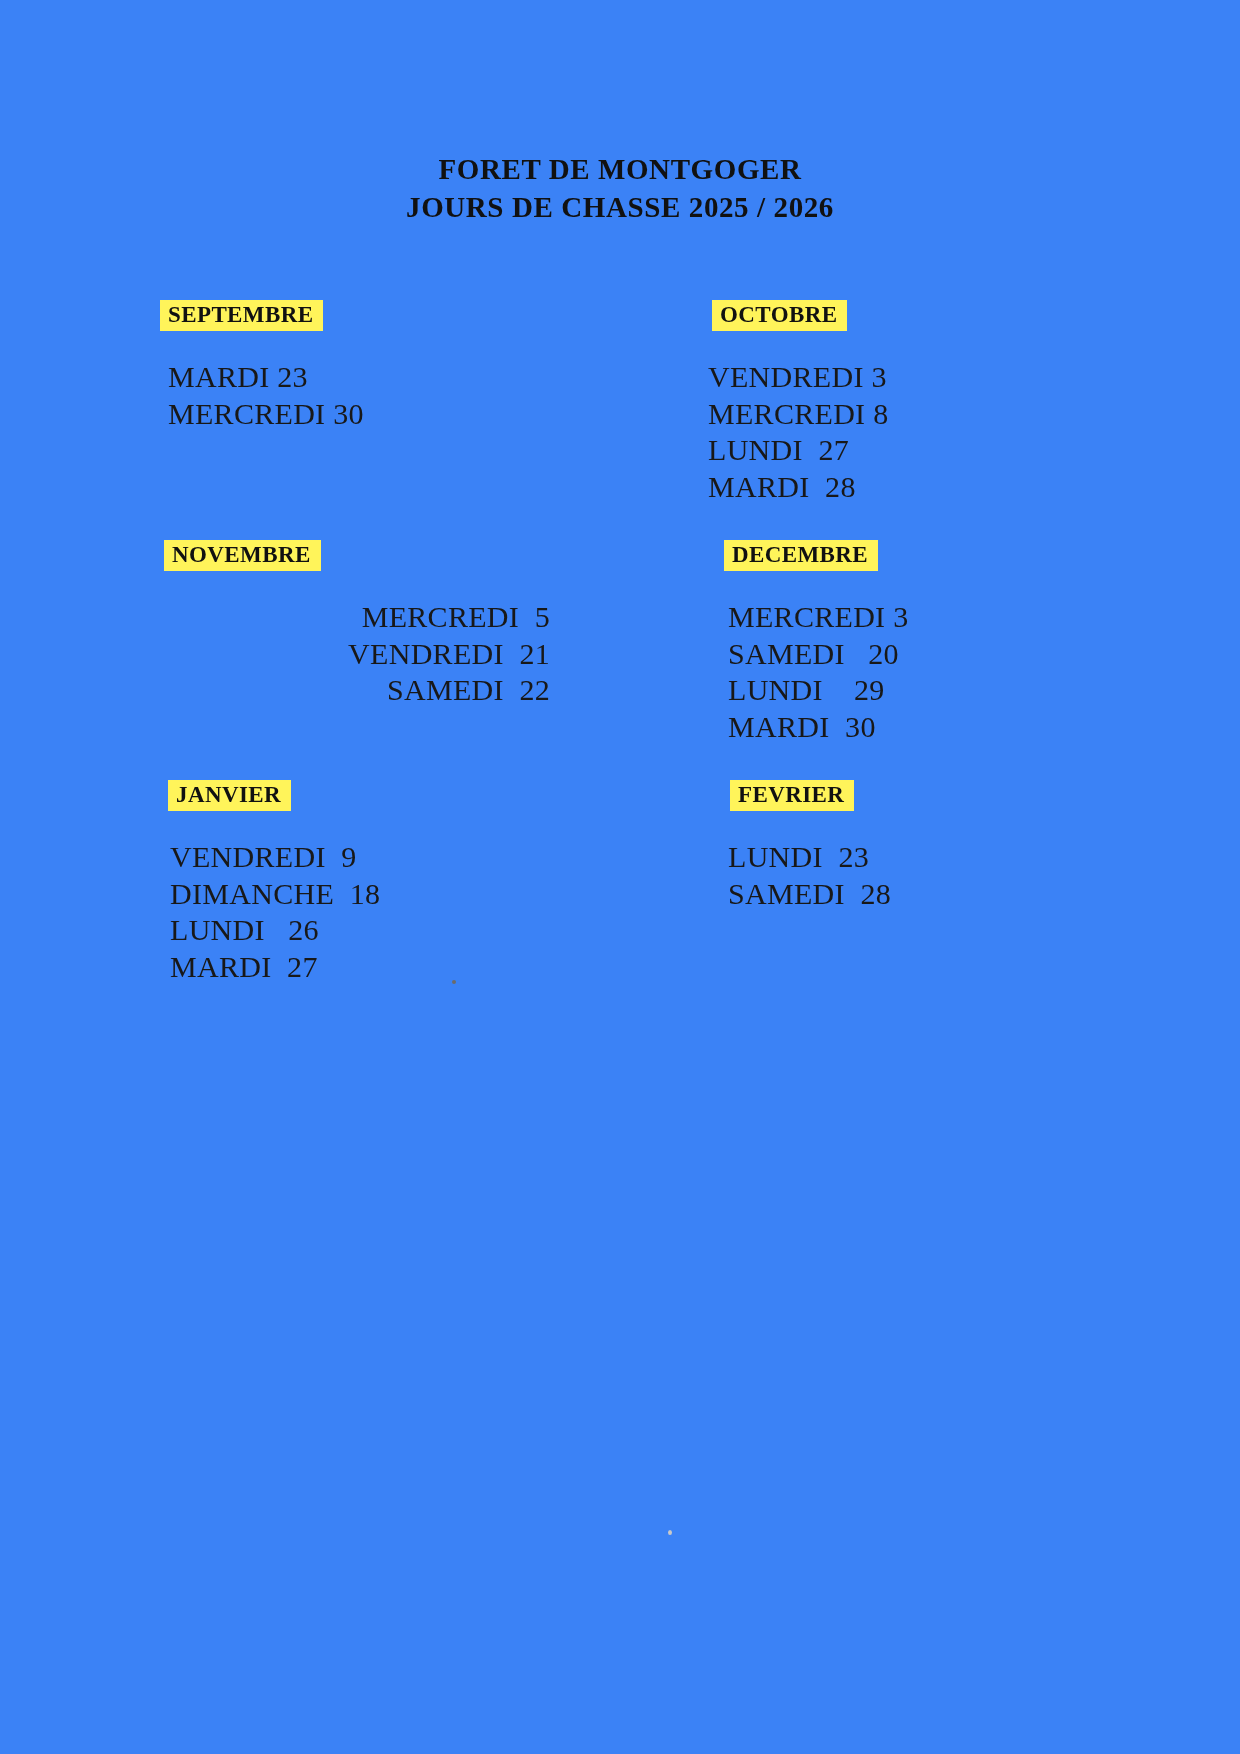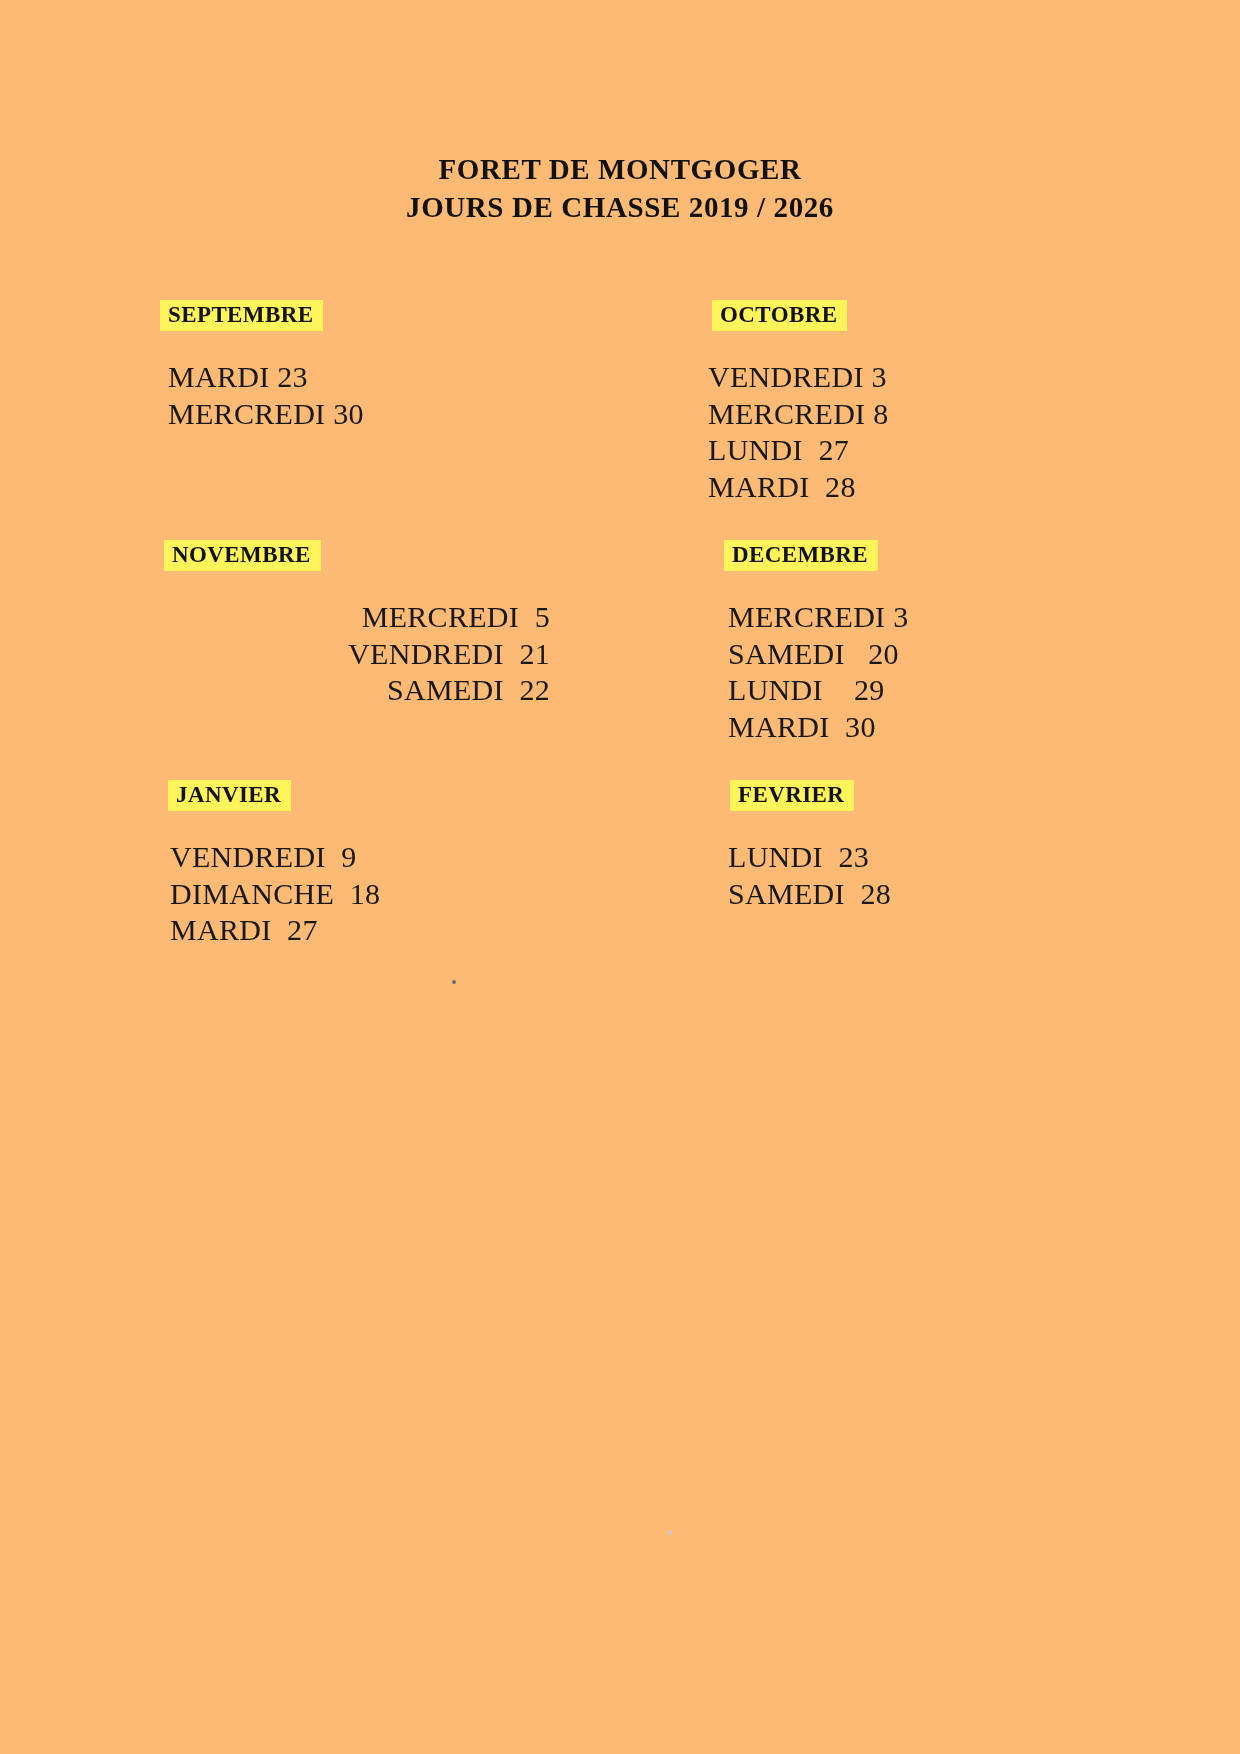--- a/index.html
+++ b/index.html
@@ -11,21 +11,21 @@
     width: 1240px;
     height: 1754px;
     position: relative;
     font-family: "Liberation Serif", serif;
     color: #1a1a1a;
     overflow: hidden;
   }
   .page {
     position: absolute;
     inset: 0;
-    background: #fdba74;
+    background: #3b82f6;
   }
   .title-block {
     position: absolute;
     top: 150px;
     left: 0;
     width: 100%;
     text-align: center;
   }
   .title-line {
     font-size: 29px;
@@ -97,21 +97,21 @@
     border-radius: 50%;
   }
 </style>
 </head>
 <body>
 
 <div class="page">
 
   <div class="title-block">
     <div class="title-line">FORET DE MONTGOGER</div>
-    <div class="title-line">JOURS DE CHASSE 2019 / 2026</div>
+    <div class="title-line">JOURS DE CHASSE 2025 / 2026</div>
   </div>
 
   <div class="columns">
 
     <div class="col col-left">
 
       <div class="month-block" style="top:0px;">
         <span class="month-head-wrap" style="padding-left:40px;">
           <span class="month-head">SEPTEMBRE</span>
         </span>
@@ -132,20 +132,21 @@
         </ul>
       </div>
 
       <div class="month-block" style="top:480px;">
         <span class="month-head-wrap" style="padding-left:48px;">
           <span class="month-head">JANVIER</span>
         </span>
         <ul class="days" style="padding-left:50px;">
           <li class="day">VENDREDI  9</li>
           <li class="day">DIMANCHE  18</li>
+          <li class="day">LUNDI   26</li>
           <li class="day">MARDI  27</li>
         </ul>
       </div>
 
     </div>
 
     <div class="col col-right">
 
       <div class="month-block" style="top:0px;">
         <span class="month-head-wrap" style="padding-left:52px;">

